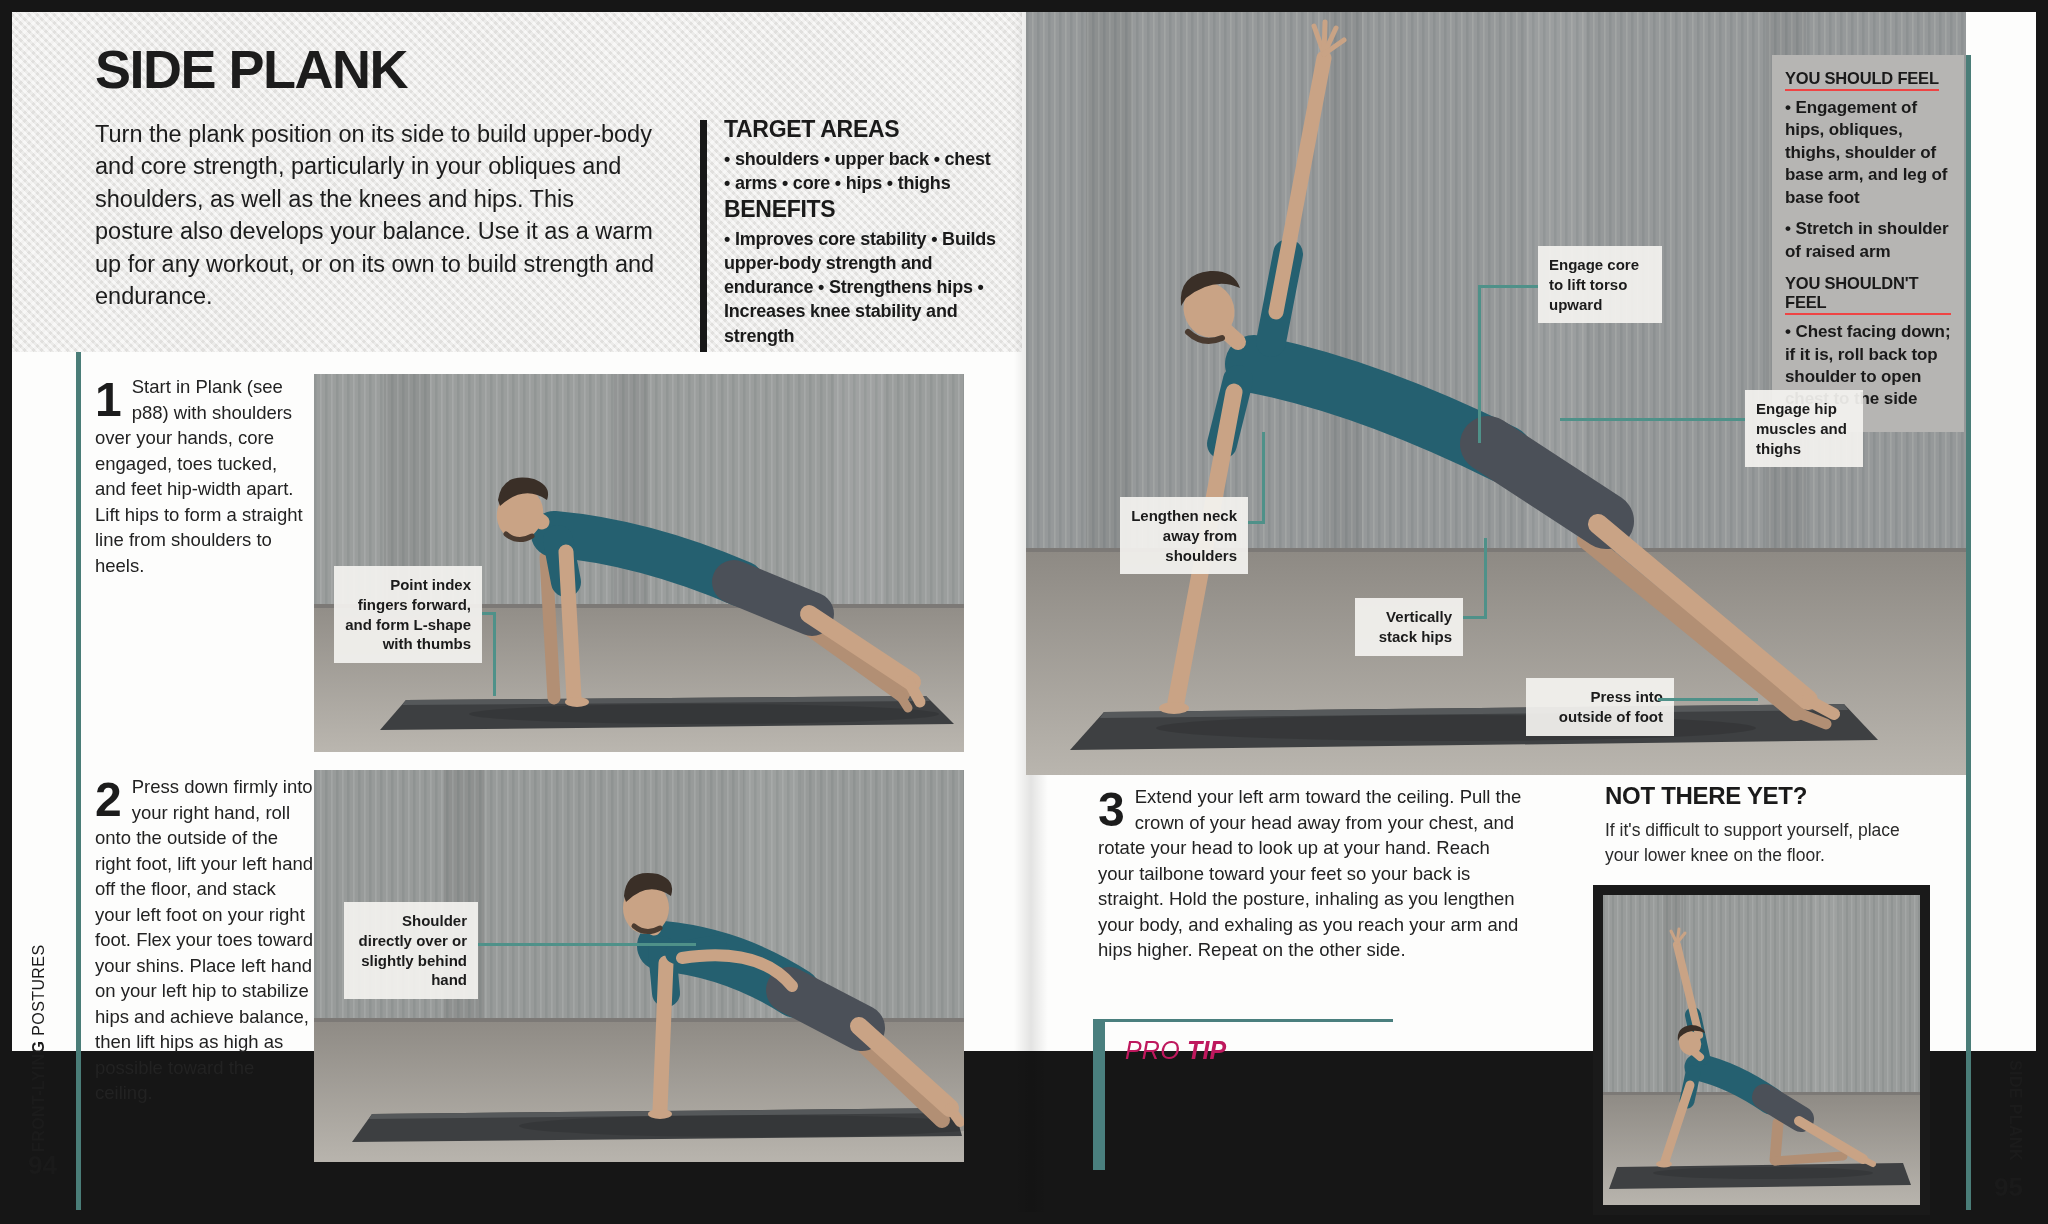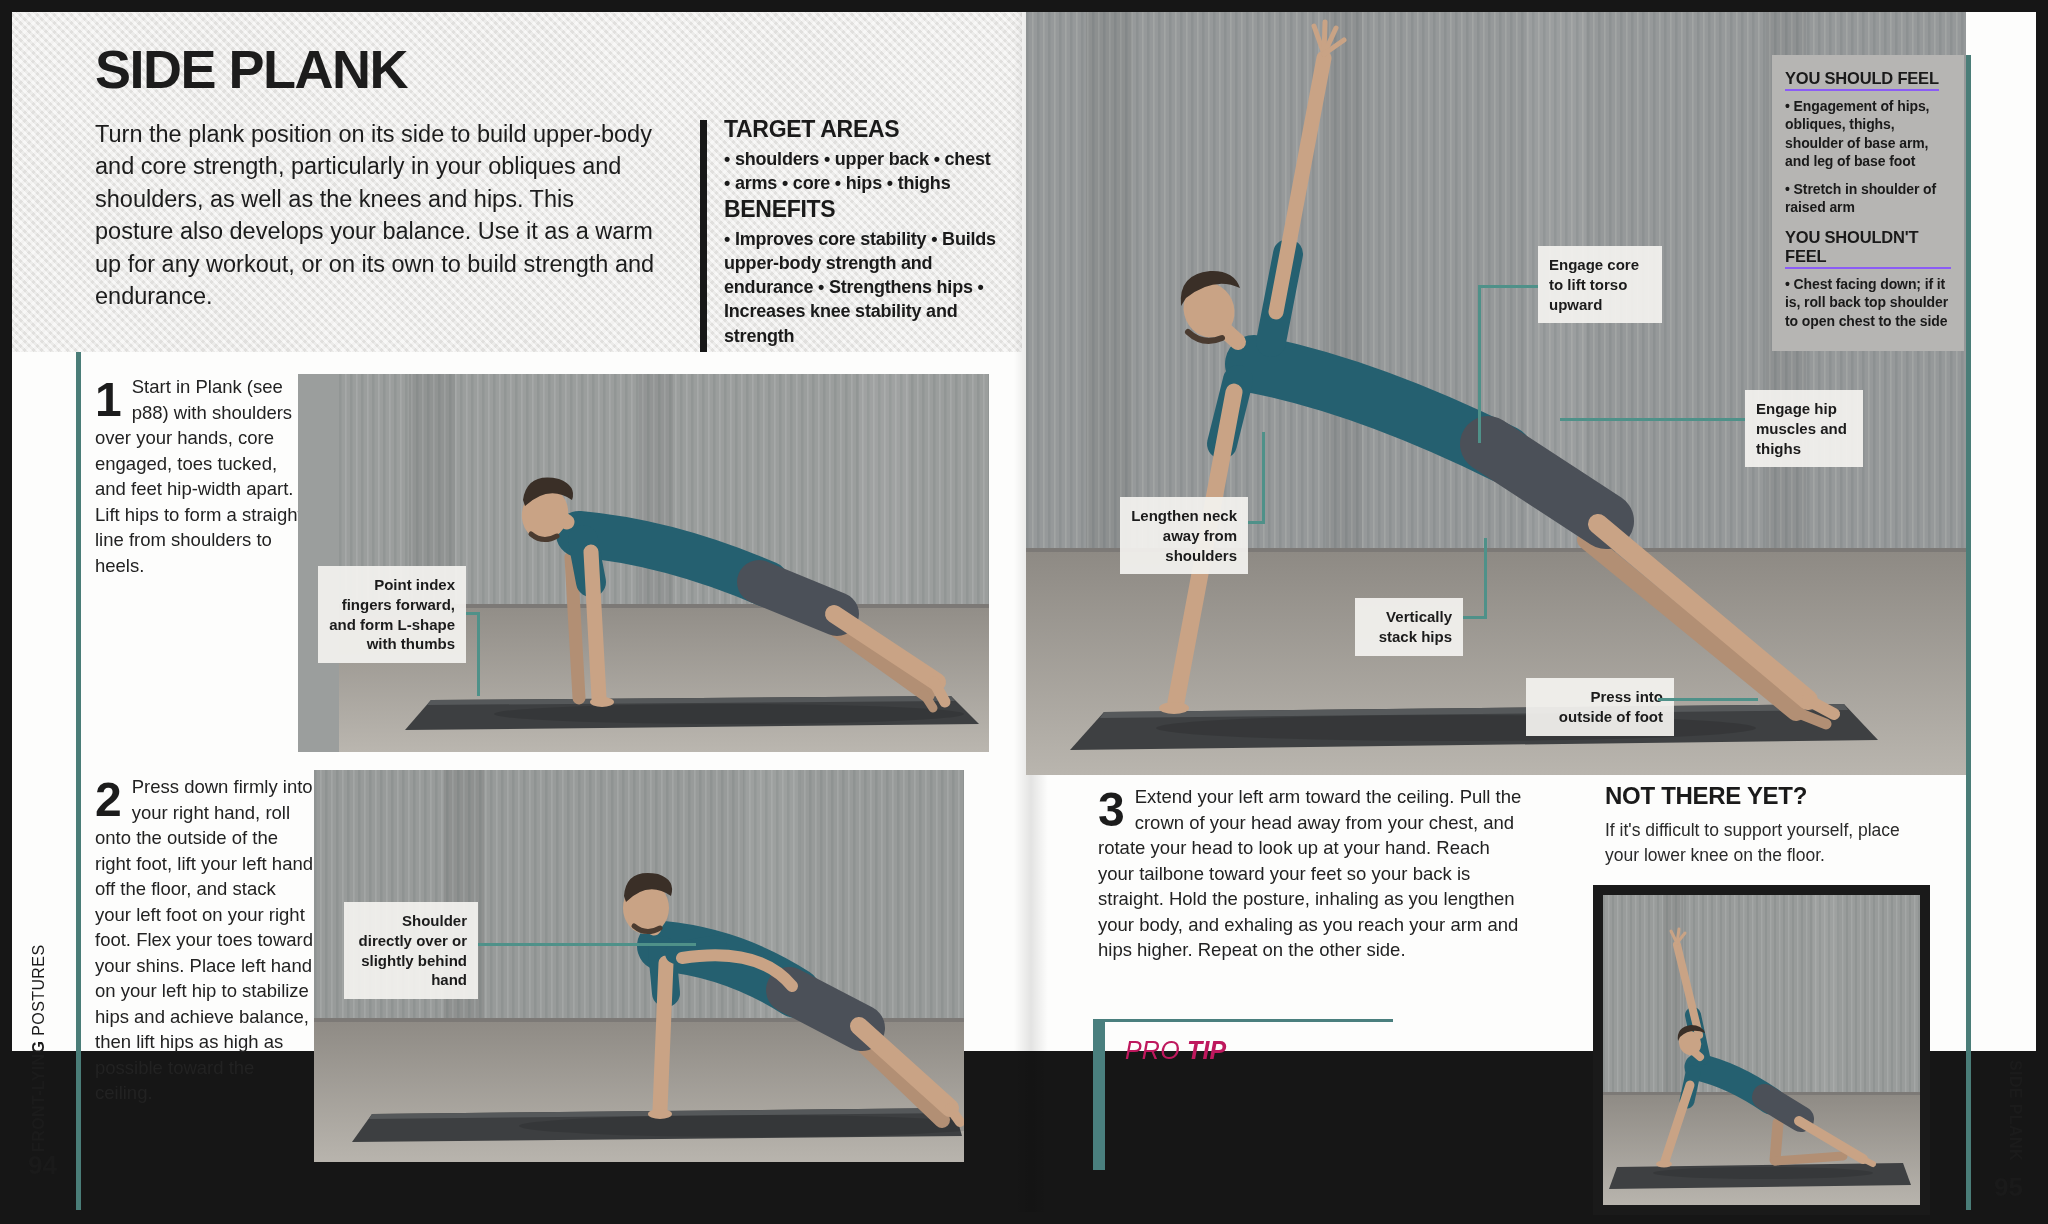--- a/index.html
+++ b/index.html
@@ -39,23 +39,23 @@
   .photo svg{display:block;}
 
   
   .callout{position:absolute;background:rgba(243,242,239,0.93);padding:9px 11px;
     font-size:15px;font-weight:700;line-height:1.32;color:#1b1b1b;}
   .callout.right{text-align:right;}
   .leader{position:absolute;background:#4f9189;}
 
   
   #feel-box{position:absolute;background:#b6b5b3;padding:12px 13px;width:166px;}
-  .feel-heading{font-size:16.5px;font-weight:700;letter-spacing:-0.2px;border-bottom:2px solid #8b5cf6;
+  .feel-heading{font-size:16.5px;font-weight:700;letter-spacing:-0.2px;border-bottom:2px solid #ef4444;
     display:inline-block;padding-bottom:1px;margin:2px 0 6px 0;}
-  .feel-item{font-size:14px;font-weight:700;line-height:1.32;margin:0 0 9px 0;letter-spacing:-0.1px;}
+  .feel-item{font-size:17px;font-weight:700;line-height:1.32;margin:0 0 9px 0;letter-spacing:-0.1px;}
 
   
   #step3{left:1086px;top:772px;width:430px;}
 
   
   #pro-tip{left:1081px;top:1010px;width:300px;height:148px;border-left:12px solid #4a7f7e;}
   #pro-tip-rule{left:1081px;top:1007px;width:300px;height:3px;background:#4a7f7e;}
   #pro-tip-title{margin:14px 0 6px 20px;font-size:25px;letter-spacing:0.2px;color:#be185d;font-style:italic;}
   #pro-tip-title .light{font-weight:400;}
   #pro-tip-title .bold{font-weight:700;}
@@ -97,21 +97,21 @@
       <p class="mini-heading" id="benefits-heading">BENEFITS</p>
       <p class="mini-bullets">• Improves core stability • Builds upper-body strength and endurance • Strengthens hips • Increases knee stability and strength</p>
     </div>
   </div>
 
   <div class="abs step" style="left:83px;top:362px;width:212px;">
     <span class="step-number">1</span>
     <span>Start in Plank (see p88) with shoulders over your hands, core engaged, toes tucked, and feet hip-width apart. Lift hips to form a straight line from shoulders to heels.</span>
   </div>
 
-  <div class="abs photo" style="left:286px;top:362px;width:650px;height:378px;padding-left:41px;">
+  <div class="abs photo" style="left:302px;top:362px;width:650px;height:378px;">
     <svg width="650" height="378" viewBox="0 0 650 378">
       <defs>
         <pattern id="wallstripe1" width="11" height="8" patternUnits="userSpaceOnUse">
           <rect width="11" height="8" fill="#9b9e9d"></rect>
           <rect width="2.5" height="8" fill="#929695"></rect>
           <rect x="6" width="1.6" height="8" fill="#a6a9a8"></rect>
         </pattern>
         <linearGradient id="floor1" x1="0" y1="0" x2="0" y2="1">
           <stop offset="0" stop-color="#928e88"></stop>
               <stop offset="1" stop-color="#bab6af"></stop>

